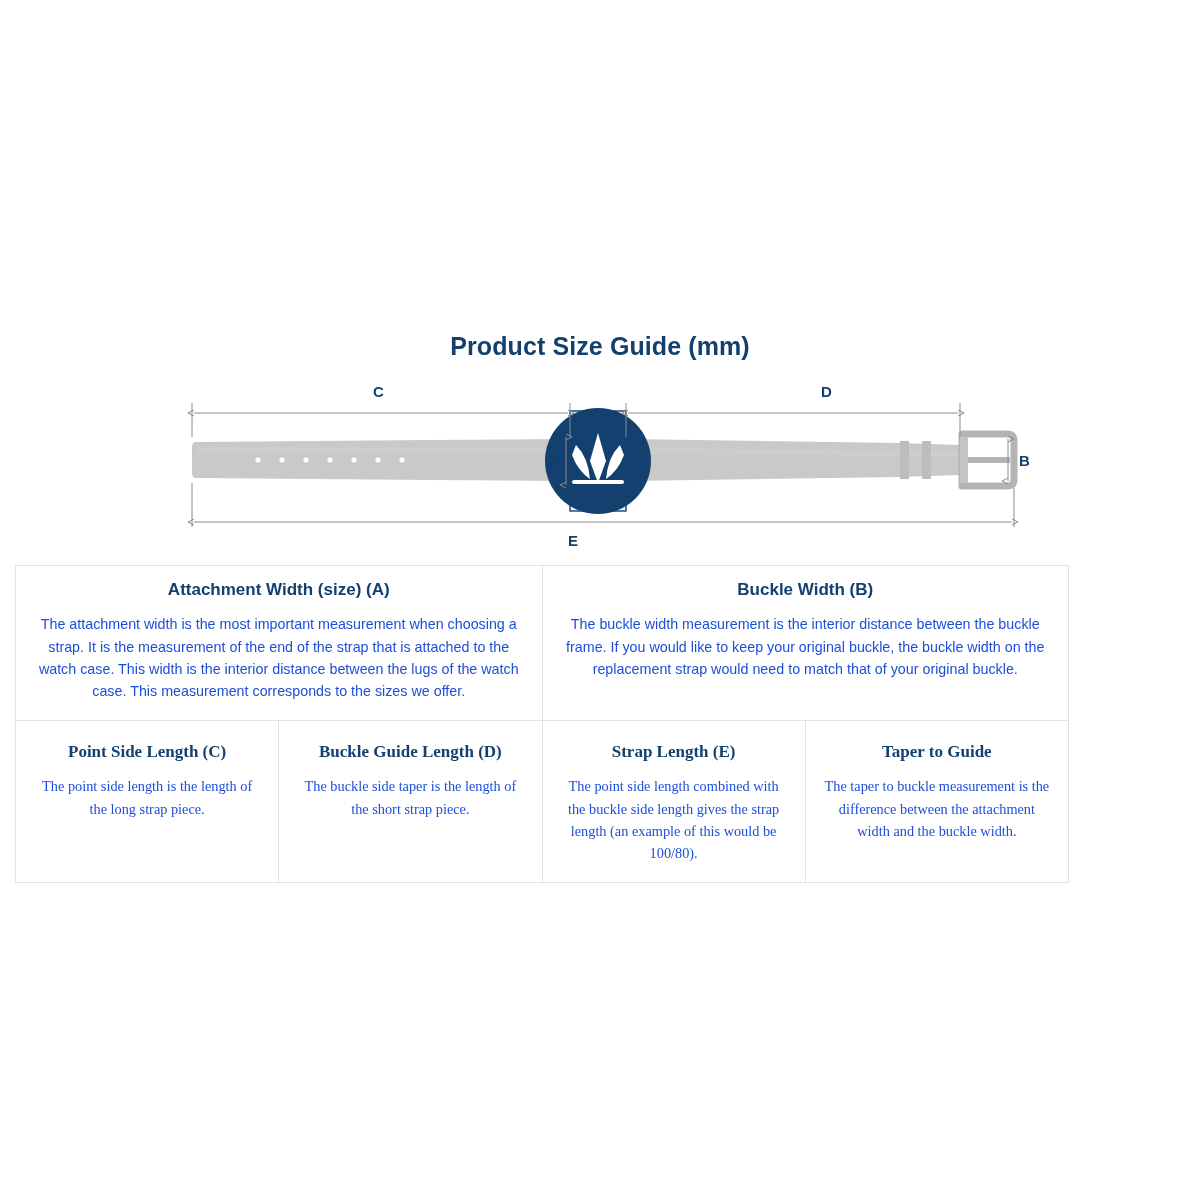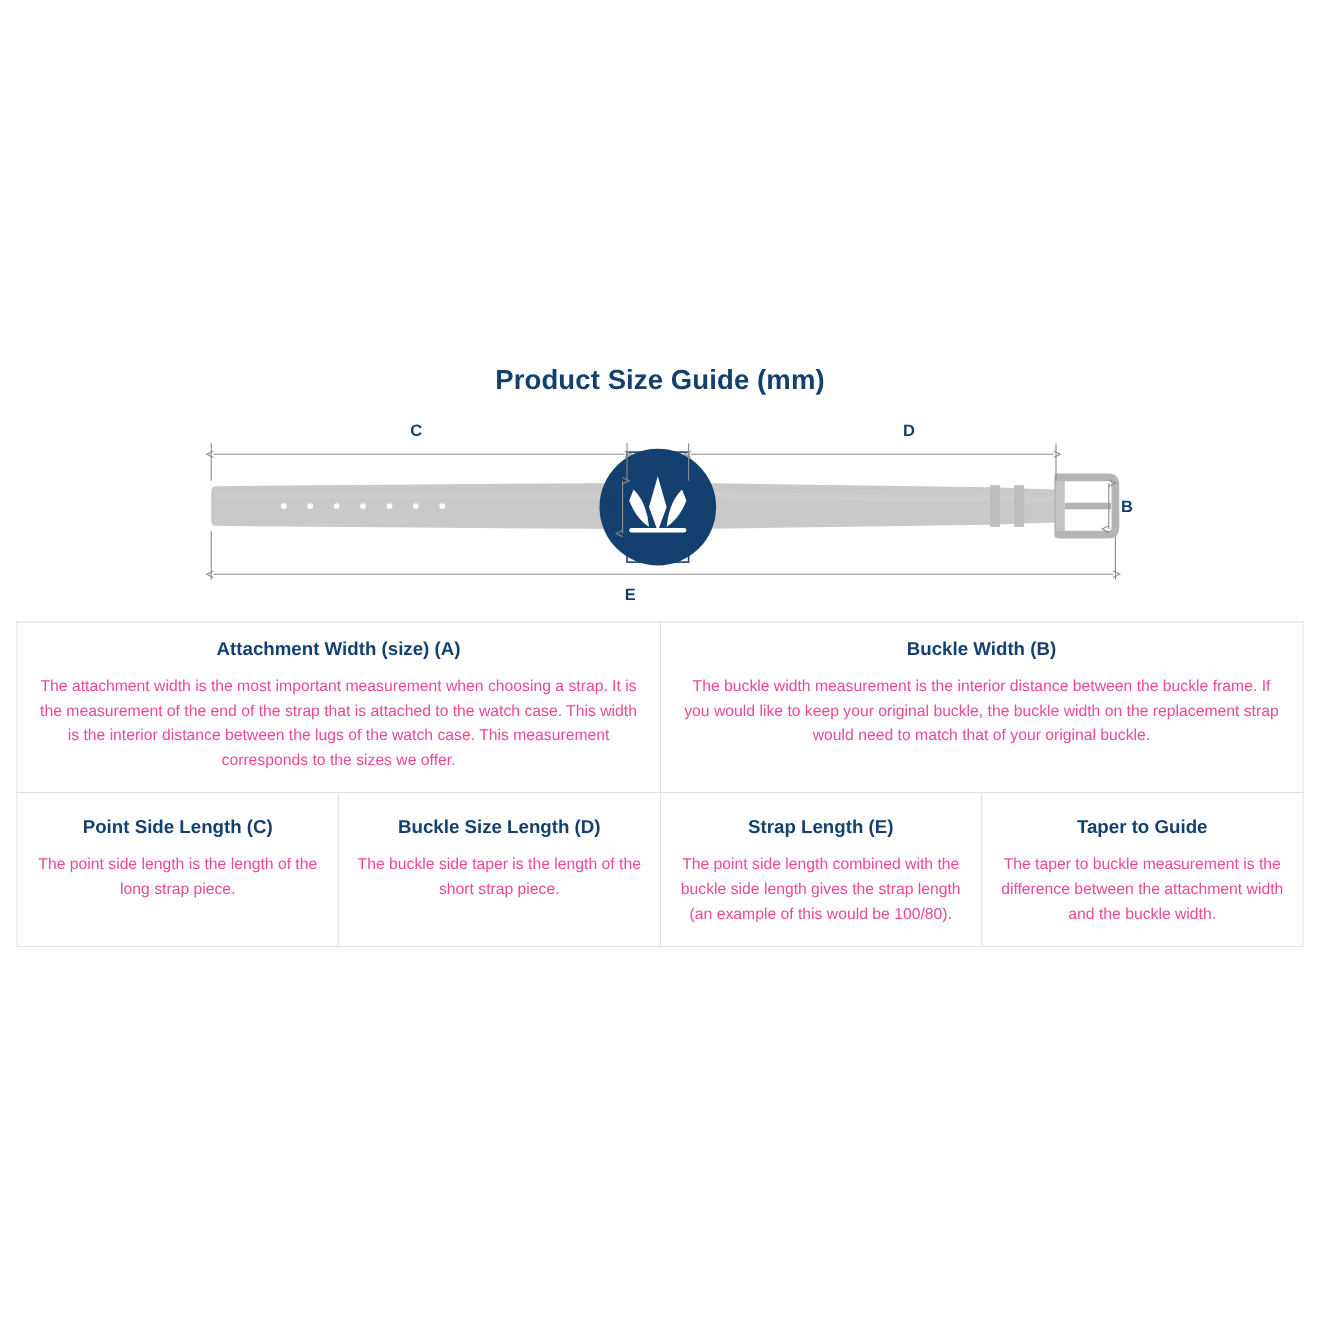--- a/index.html
+++ b/index.html
@@ -58,43 +58,43 @@
   .lbl-d { left: 821px; top: 383px; }
   .lbl-a { left: 550px; top: 452px; }
   .lbl-b { left: 1019px; top: 452px; }
   .lbl-e { left: 568px; top: 532px; }
 
   
   .info-table {
     position: absolute;
     left: 15px;
     top: 565px;
-    width: 1170px;
+    width: 1054px;
     border-collapse: collapse;
     table-layout: fixed;
   }
   .info-table td {
     border: 1px solid #e2e2e2;
     vertical-align: top;
     padding: 14px 16px 18px 16px;
     text-align: center;
   }
   .cell-title {
     font-size: 17px;
     font-weight: bold;
     color: #13406e;
     margin-bottom: 13px;
     line-height: 1.2;
   }
   .cell-body {
     font-size: 14.3px;
     line-height: 1.55;
-    color: #ec4899;
-  }
-  .row2 td { padding-top: 21px; }
+    color: #1d4ed8;
+  }
+  .row2 td { padding-top: 21px; font-family: Liberation Serif, serif; }
 </style>
 </head>
 <body>
 
 <div id="guide">
 
   <div class="title">Product Size Guide (mm)</div>
 
   <div class="diagram">
     <svg width="1200" height="185" viewBox="0 0 1200 185" xmlns="http://www.w3.org/2000/svg">
@@ -194,21 +194,21 @@
         <div class="cell-title">Buckle Width (B)</div>
         <div class="cell-body">The buckle width measurement is the interior distance between the buckle frame. If you would like to keep your original buckle, the buckle width on the replacement strap would need to match that of your original buckle.</div>
       </td>
     </tr>
     <tr class="row2">
       <td style="width:24.5%">
         <div class="cell-title">Point Side Length (C)</div>
         <div class="cell-body">The point side length is the length of the long strap piece.</div>
       </td>
       <td style="width:25.5%">
-        <div class="cell-title">Buckle Size Length (D)</div>
+        <div class="cell-title">Buckle Guide Length (D)</div>
         <div class="cell-body">The buckle side taper is the length of the short strap piece.</div>
       </td>
       <td style="width:25%">
         <div class="cell-title">Strap Length (E)</div>
         <div class="cell-body">The point side length combined with the buckle side length gives the strap length (an example of this would be 100/80).</div>
       </td>
       <td style="width:25%">
         <div class="cell-title">Taper to Guide</div>
         <div class="cell-body">The taper to buckle measurement is the difference between the attachment width and the buckle width.</div>
       </td>

